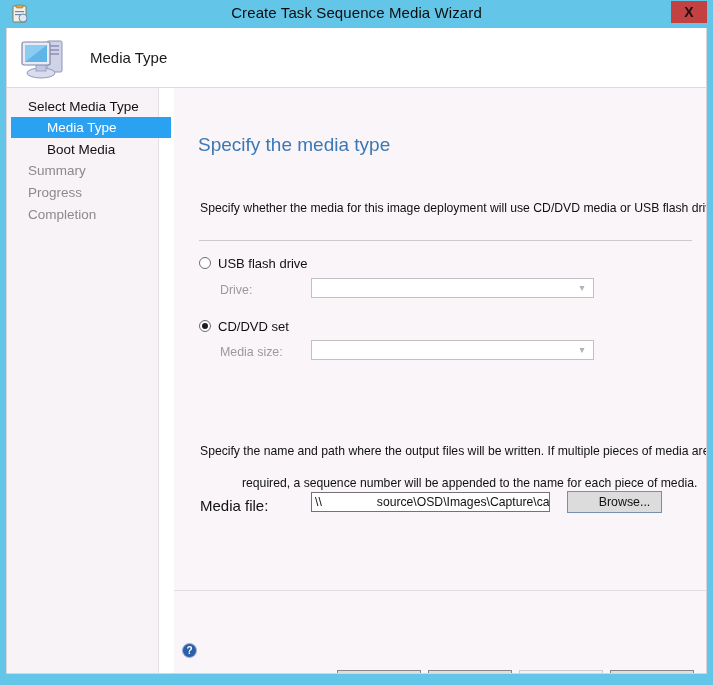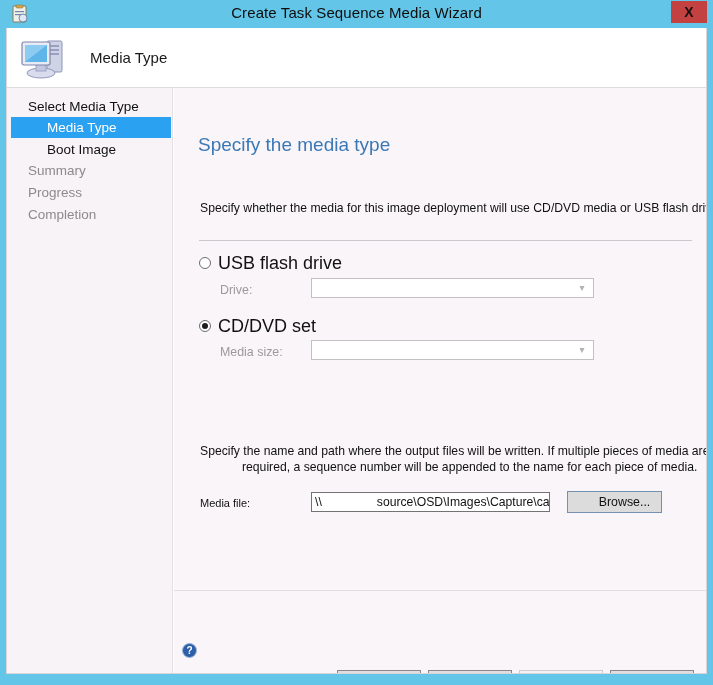--- a/index.html
+++ b/index.html
@@ -89,21 +89,21 @@
     position: absolute;
     left: 83px; top: 21px;
     font-size: 15px;
     color: #1a1a1a;
   }
 
   
   #sidebar {
     position: absolute;
     left: 0; top: 60px;
-    width: 166px;
+    width: 152px;
     height: 585px;
     background: #f7f3f7;
     border-right: 1px solid #e3dfe3;
     box-sizing: border-box;
   }
   #content {
     position: absolute;
     left: 167px; top: 60px;
     width: 532px;
     height: 585px;
@@ -176,21 +176,21 @@
     content: "";
     position: absolute;
     left: 2px; top: 2px;
     width: 6px; height: 6px;
     border-radius: 50%;
     background: #1d1d1d;
   }
   .radio-label {
     position: absolute;
     left: 19px; top: 0;
-    font-size: 18px;
+    font-size: 13px;
     color: #111111;
     white-space: nowrap;
     line-height: 17px;
   }
 
   
   .field-label {
     position: absolute;
     font-size: 12.4px;
     color: #9d9a9d;
@@ -214,26 +214,26 @@
   }
 
   #desc-text-1, #desc-text-2 {
     position: absolute;
     left: 26px;
     font-size: 12.2px;
     color: #111111;
     white-space: nowrap;
   }
   #desc-text-1 { top: 356px; }
-  #desc-text-2 { top: 372px; padding-left: 42px; }
+  #desc-text-2 { top: 388px; padding-left: 42px; }
 
   #media-file-label {
     position: absolute;
     left: 26px; top: 409px;
-    font-size: 11px;
+    font-size: 15px;
     color: #111111;
     white-space: nowrap;
   }
   #media-file-input {
     position: absolute;
     left: 137px; top: 404px;
     width: 239px; height: 20px;
     background: #ffffff;
     border: 1px solid #757175;
     box-sizing: border-box;
@@ -328,21 +328,21 @@
         <rect x="3" y="7" width="28" height="23" rx="2" fill="#e9ebf5" stroke="#7f85ab" stroke-width="1.2"></rect>
         <rect x="6" y="10" width="22" height="17" fill="#5fb4e8"></rect>
         <path d="M6 10 L28 10 L6 27 Z" fill="#9fd6f5" opacity="0.7"></path>
       </svg>
       <div id="banner-title">Media Type</div>
     </div>
 
     <div id="sidebar">
       <div class="nav-item" style="top:8px;">Select Media Type</div>
       <div class="nav-item sub selected" style="top:29px;">Media Type</div>
-      <div class="nav-item sub" style="top:51px;">Boot Image</div>
+      <div class="nav-item sub" style="top:51px;">Boot Media</div>
       <div class="nav-item disabled" style="top:72px;">Summary</div>
       <div class="nav-item disabled" style="top:116px;">Completion</div>
       <div class="nav-item disabled" style="top:94px;">Progress</div>
     </div>
 
     <div id="content">
 
       <div id="page-heading">Specify the media type</div>
       <div id="intro-text">Specify whether the media for this image deployment will use CD/DVD media or USB flash drive.</div>
       <div id="hr-top"></div>

